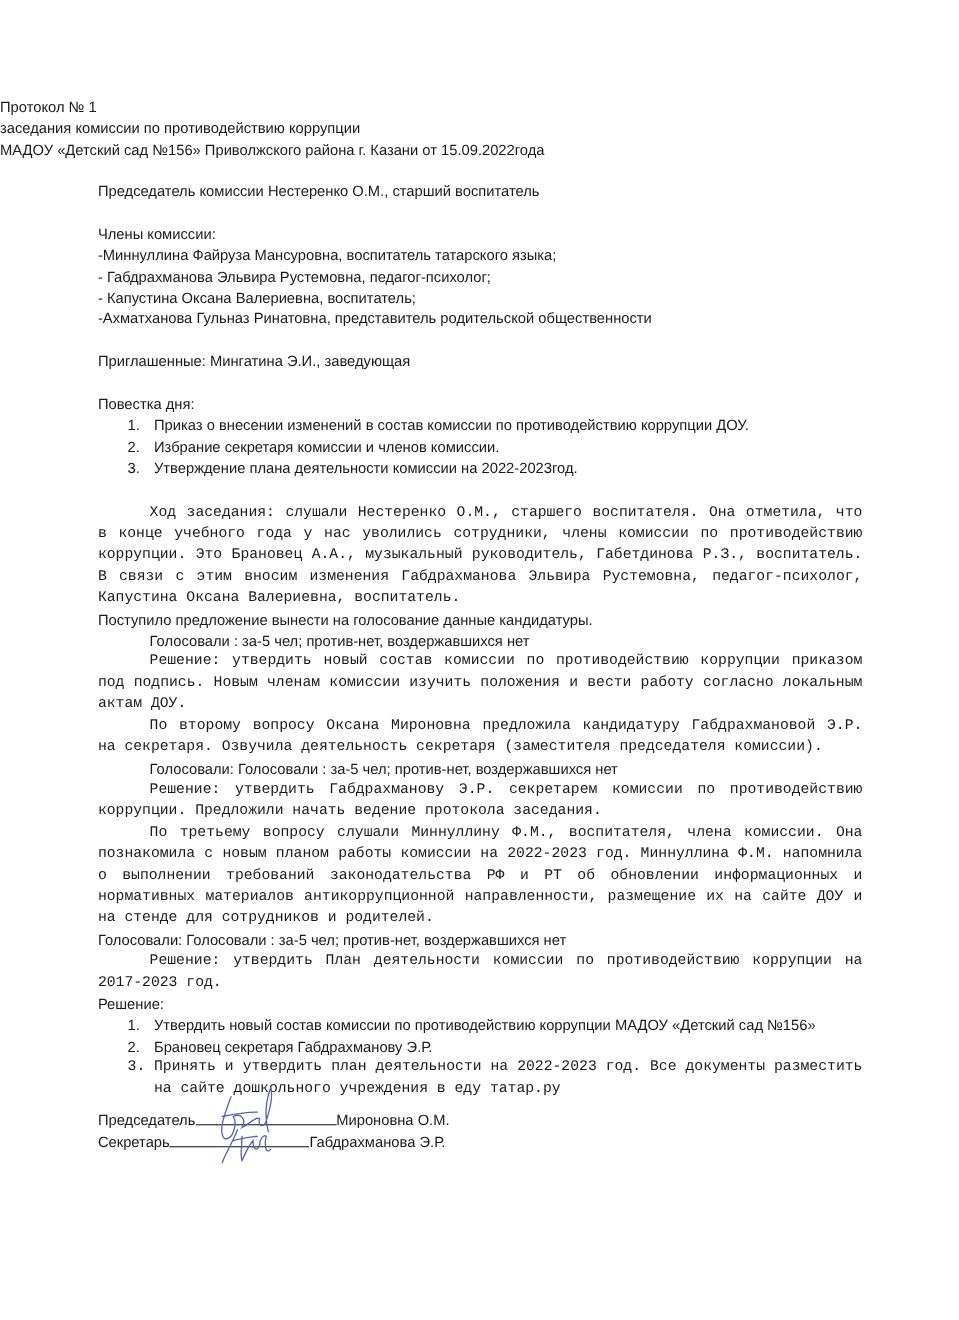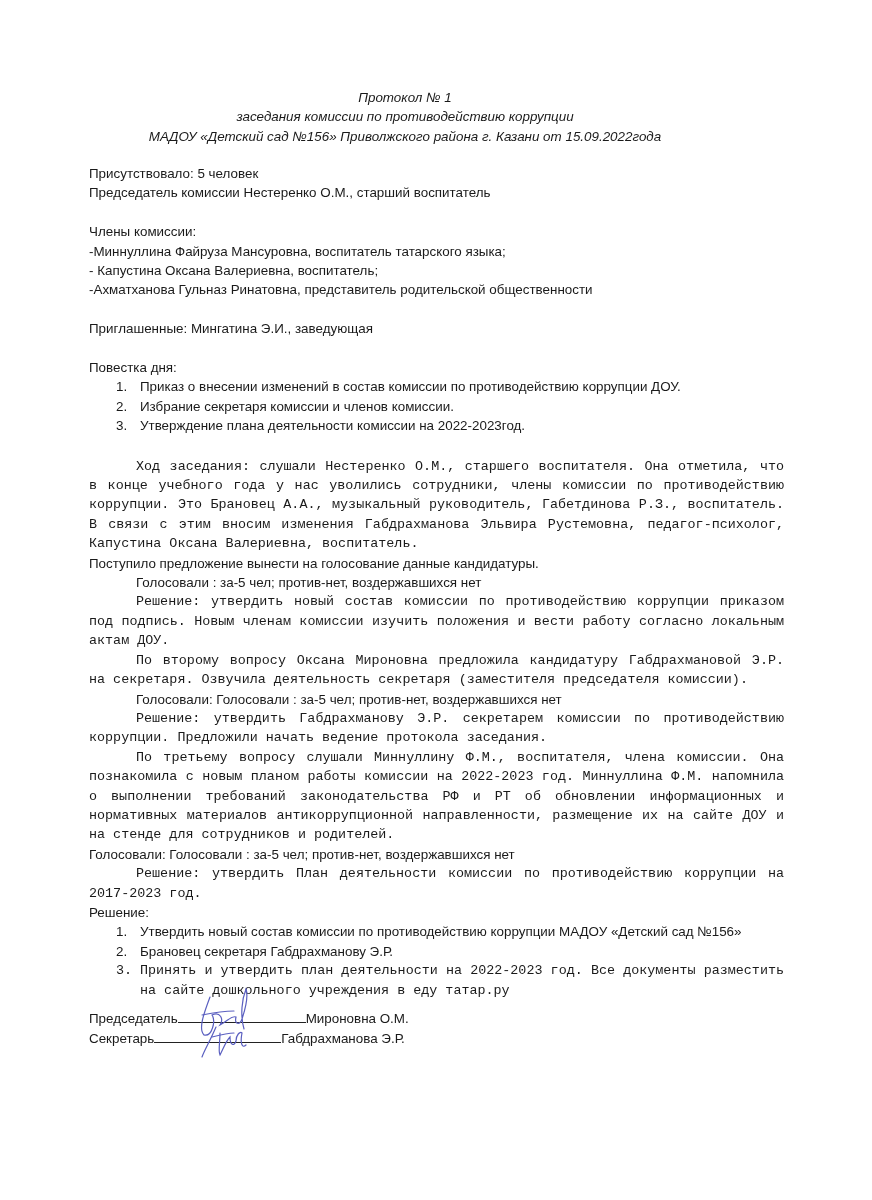--- a/index.html
+++ b/index.html
@@ -1,19 +1,19 @@
 <!DOCTYPE html>
 <html><head>
 <meta charset="utf-8">
 <style>
   html, body { margin: 0; padding: 0; background: #ffffff; }
   body { width: 872px; height: 1200px; position: relative; overflow: hidden;
          font-family: "Liberation Sans", "DejaVu Sans", sans-serif; color: #1a1a1a; font-size: 13.4px; }
   .page { position: absolute; left: 89px; top: 86px; width: 695px; line-height: 19.4px; }
-  .title-block { position: absolute; left: 0; top: 0; width: 810px; text-align: center; line-height: 19.4px; font-style: italic; }
+  .title-block { position: absolute; left: 0; top: 0; width: 810px; line-height: 19.4px; }
   .title-block div { white-space: nowrap; }
   .p { margin: 0; }
   .gap { height: 19.4px; }
   .justify { text-align: justify; font-family: Liberation Mono, monospace; }
   .indent { text-indent: 47px; }
   .ol { margin: 0; padding: 0; list-style: none; }
   .ol li { position: relative; padding-left: 51px; }
   .ol li .num { position: absolute; left: 27px; top: 0; }
   .sigs { position: absolute; left: 89px; top: 1008px; line-height: 19.4px; }
   .sig-line { display: inline-block; border-bottom: 1px solid #222; height: 14px; vertical-align: baseline; }
@@ -22,25 +22,25 @@
 </head>
 <body>
 
 <div class="title-block" style="top:88px;">
   <div>Протокол № 1</div>
   <div>заседания комиссии по противодействию коррупции</div>
   <div>МАДОУ «Детский сад №156» Приволжского района г. Казани от 15.09.2022года</div>
 </div>
 
 <div class="page" style="top:164px;">
-  <p class="p">Присутствовало: 5 человек</p>
   <p class="p">Председатель комиссии Нестеренко О.М., старший воспитатель</p>
   <div class="gap"></div>
   <p class="p">Члены комиссии:</p>
   <p class="p">-Миннуллина Файруза Мансуровна, воспитатель татарского языка;</p>
+  <p class="p">- Габдрахманова Эльвира Рустемовна, педагог-психолог;</p>
   <p class="p">- Капустина Оксана Валериевна, воспитатель;</p>
   <p class="p">-Ахматханова Гульназ Ринатовна, представитель родительской общественности</p>
   <div class="gap"></div>
   <p class="p">Приглашенные: Мингатина Э.И., заведующая</p>
   <div class="gap"></div>
   <p class="p">Повестка дня:</p>
   <ul class="ol">
     <li><span class="num">1.</span><span>Приказ о внесении изменений в состав комиссии по противодействию коррупции ДОУ.</span></li>
     <li><span class="num">2.</span><span>Избрание секретаря комиссии и членов комиссии.</span></li>
     <li><span class="num">3.</span><span>Утверждение плана деятельности комиссии на 2022-2023год.</span></li>

